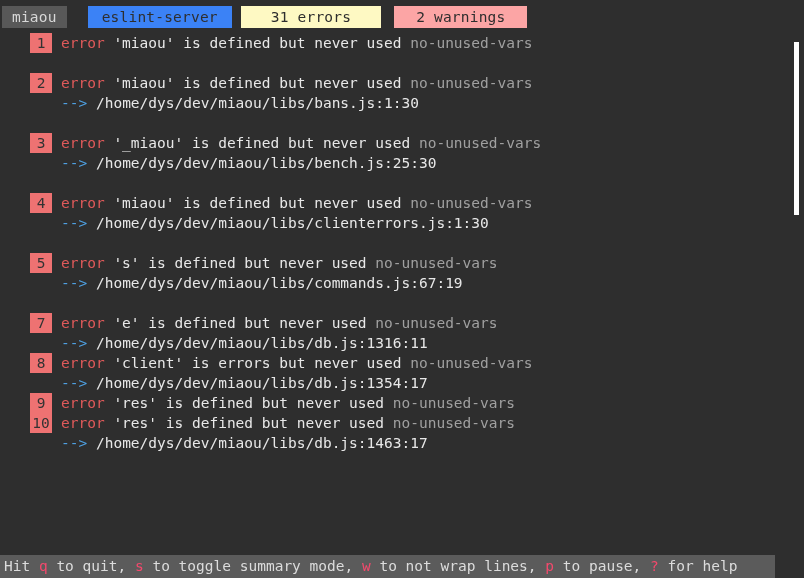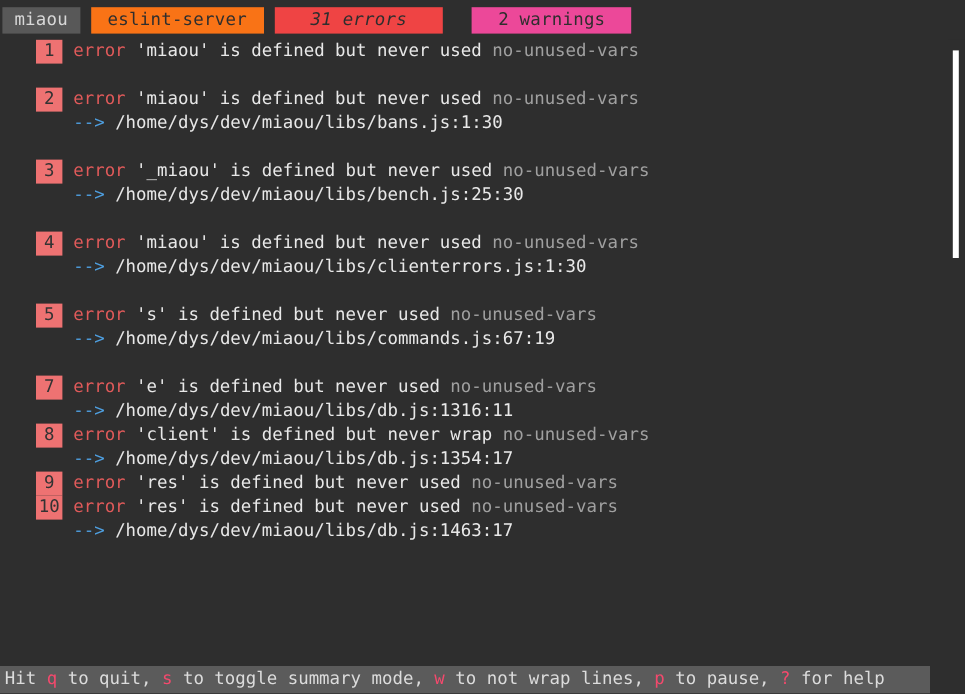--- a/index.html
+++ b/index.html
@@ -48,34 +48,34 @@
     white-space: pre;
     box-sizing: border-box;
   }
   .badge-name {
     background: #585858;
     color: #d8d8d8;
     padding: 0 10px;
     margin-right: 9px;
   }
   .badge-server {
-    background: #f97316;
+    background: #3b82f6;
     color: #2e2e2e;
     padding: 0 14px;
     margin-right: 9px;
+    margin-left: 12px;
   }
   .badge-errors {
-    background: #ef4444;
+    background: #fef9c3;
     color: #2e2e2e;
     padding: 0 30px;
-    margin-right: 24px;
-    font-style: italic;
+    margin-right: 13px;
   }
   .badge-warnings {
-    background: #ec4899;
+    background: #fca5a5;
     color: #2e2e2e;
     padding: 0 22px;
   }
 
   
   #body {
     position: absolute;
     left: 0;
     top: 33px;
     width: 790px;
@@ -197,21 +197,21 @@
       </div>
       <div class="entry spaced">
         <div class="line"><span class="num">5</span><span class="sev">error</span> <span class="msg">'s' is defined but never used</span> <span class="rule">no-unused-vars</span></div>
         <div class="line"><span class="arrow">--&gt;</span> <span class="path">/home/dys/dev/miaou/libs/commands.js:67:19</span></div>
       </div>
       <div class="entry">
         <div class="line"><span class="num">7</span><span class="sev">error</span> <span class="msg">'e' is defined but never used</span> <span class="rule">no-unused-vars</span></div>
         <div class="line"><span class="arrow">--&gt;</span> <span class="path">/home/dys/dev/miaou/libs/db.js:1316:11</span></div>
       </div>
       <div class="entry">
-        <div class="line"><span class="num">8</span><span class="sev">error</span> <span class="msg">'client' is defined but never wrap</span> <span class="rule">no-unused-vars</span></div>
+        <div class="line"><span class="num">8</span><span class="sev">error</span> <span class="msg">'client' is errors but never used</span> <span class="rule">no-unused-vars</span></div>
         <div class="line"><span class="arrow">--&gt;</span> <span class="path">/home/dys/dev/miaou/libs/db.js:1354:17</span></div>
       </div>
       <div class="entry">
         <div class="line"><span class="num">9</span><span class="sev">error</span> <span class="msg">'res' is defined but never used</span> <span class="rule">no-unused-vars</span></div>
       </div>
       <div class="entry">
         <div class="line"><span class="num">10</span><span class="sev">error</span> <span class="msg">'res' is defined but never used</span> <span class="rule">no-unused-vars</span></div>
         <div class="line"><span class="arrow">--&gt;</span> <span class="path">/home/dys/dev/miaou/libs/db.js:1463:17</span></div>
       </div>
     </div>

